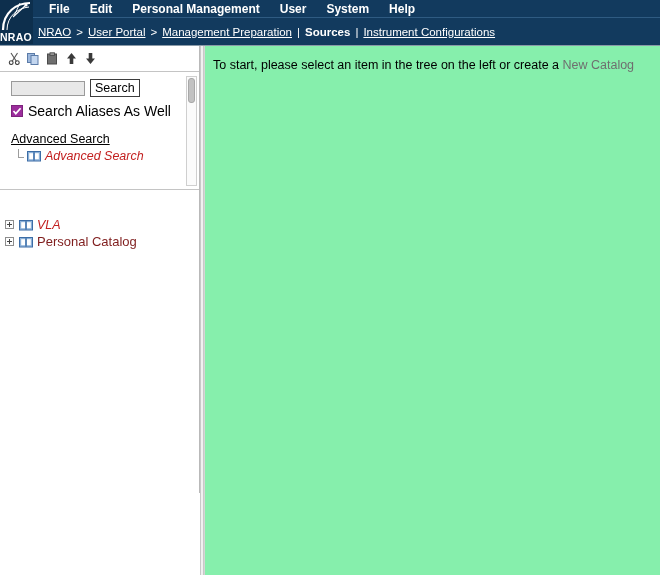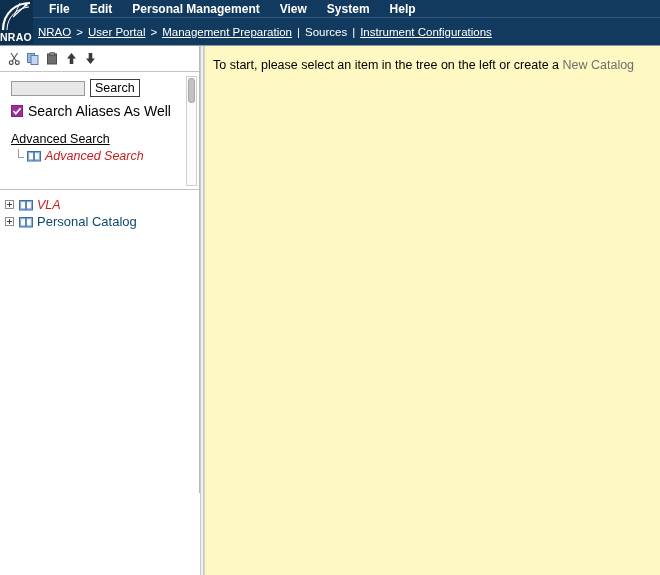--- a/index.html
+++ b/index.html
@@ -68,21 +68,21 @@
     font-size: 11.5px;
   }
   .crumb-link {
     color: #ffffff;
     text-decoration: underline;
     white-space: nowrap;
     cursor: pointer;
   }
   .crumb-current {
     color: #ffffff;
-    font-weight: normal;
+    font-weight: bold;
     white-space: nowrap;
   }
   .crumb-sep {
     color: #ffffff;
     padding: 0 5px;
     white-space: pre;
   }
 
   
   .workspace {
@@ -114,21 +114,21 @@
     box-sizing: border-box;
     cursor: col-resize;
   }
 
   .right-pane {
     position: absolute;
     left: 204px;
     top: 0;
     right: 0;
     height: 530px;
-    background: #fef9c3;
+    background: #86efac;
     border-left: 1px solid #d4d4d4;
     box-sizing: border-box;
   }
 
   
   .toolbar {
     height: 26px;
     border-bottom: 1px solid #c4c4c4;
     display: flex;
     align-items: center;
@@ -240,21 +240,21 @@
   }
   .bookicon { flex: none; margin-right: 4px; display: block; }
   .node-label-red {
     font-size: 12.5px;
     color: #c21f1f;
     font-style: italic;
     cursor: pointer;
   }
   .node-label-black {
     font-size: 13px;
-    color: #0c4a6e;
+    color: #7f1d1d;
     cursor: pointer;
   }
 
   
   .vscroll {
     position: absolute;
     right: 2px;
     top: 4px;
     width: 11px;
     height: 110px;
@@ -272,20 +272,21 @@
     background: #c2c2c2;
     border: 1px solid #a8a8a8;
     border-radius: 3px;
     box-sizing: border-box;
   }
 
   
   .catalog-tree {
     padding: 6px 8px 0 5px;
     background: #ffffff;
+    margin-top: 20px;
   }
   .tree-row {
     display: flex;
     align-items: center;
     height: 17px;
   }
   .expander {
     width: 9px;
     height: 9px;
     border: 1px solid #8d8d8d;
@@ -335,21 +336,21 @@
       <circle cx="26" cy="5" r="1.6" fill="#ffffff"></circle>
       <path d="M1 30 L16 30 L16 32 L1 32 Z" fill="#0d2f4d"></path>
       <text x="16" y="41" font-family="Liberation Sans, sans-serif" font-size="10.5" font-weight="bold" fill="#ffffff" text-anchor="middle" letter-spacing="0.3">NRAO</text>
     </svg>
   </div>
 
   <div class="menubar">
     <div class="menu-item">File</div>
     <div class="menu-item">Edit</div>
     <div class="menu-item">Personal Management</div>
-    <div class="menu-item">View</div>
+    <div class="menu-item">User</div>
     <div class="menu-item">System</div>
     <div class="menu-item">Help</div>
   </div>
 
   <div class="crumbbar">
     <span class="crumb-link">NRAO</span>
     <span class="crumb-sep">&gt;</span>
     <span class="crumb-link">User Portal</span>
     <span class="crumb-sep">&gt;</span>
     <span class="crumb-link">Management Preparation</span>

